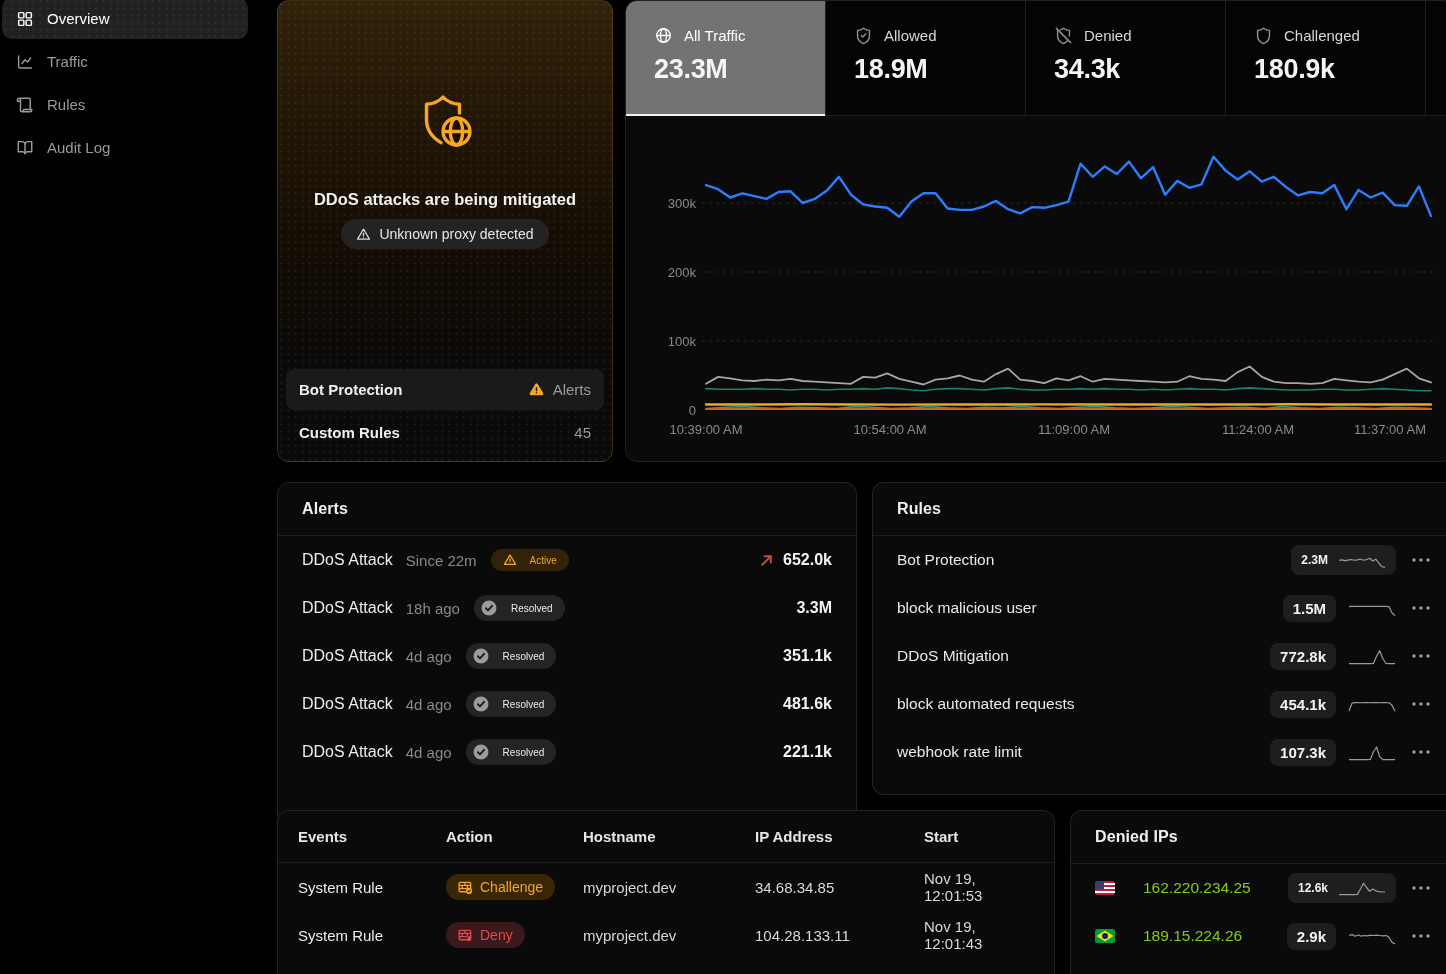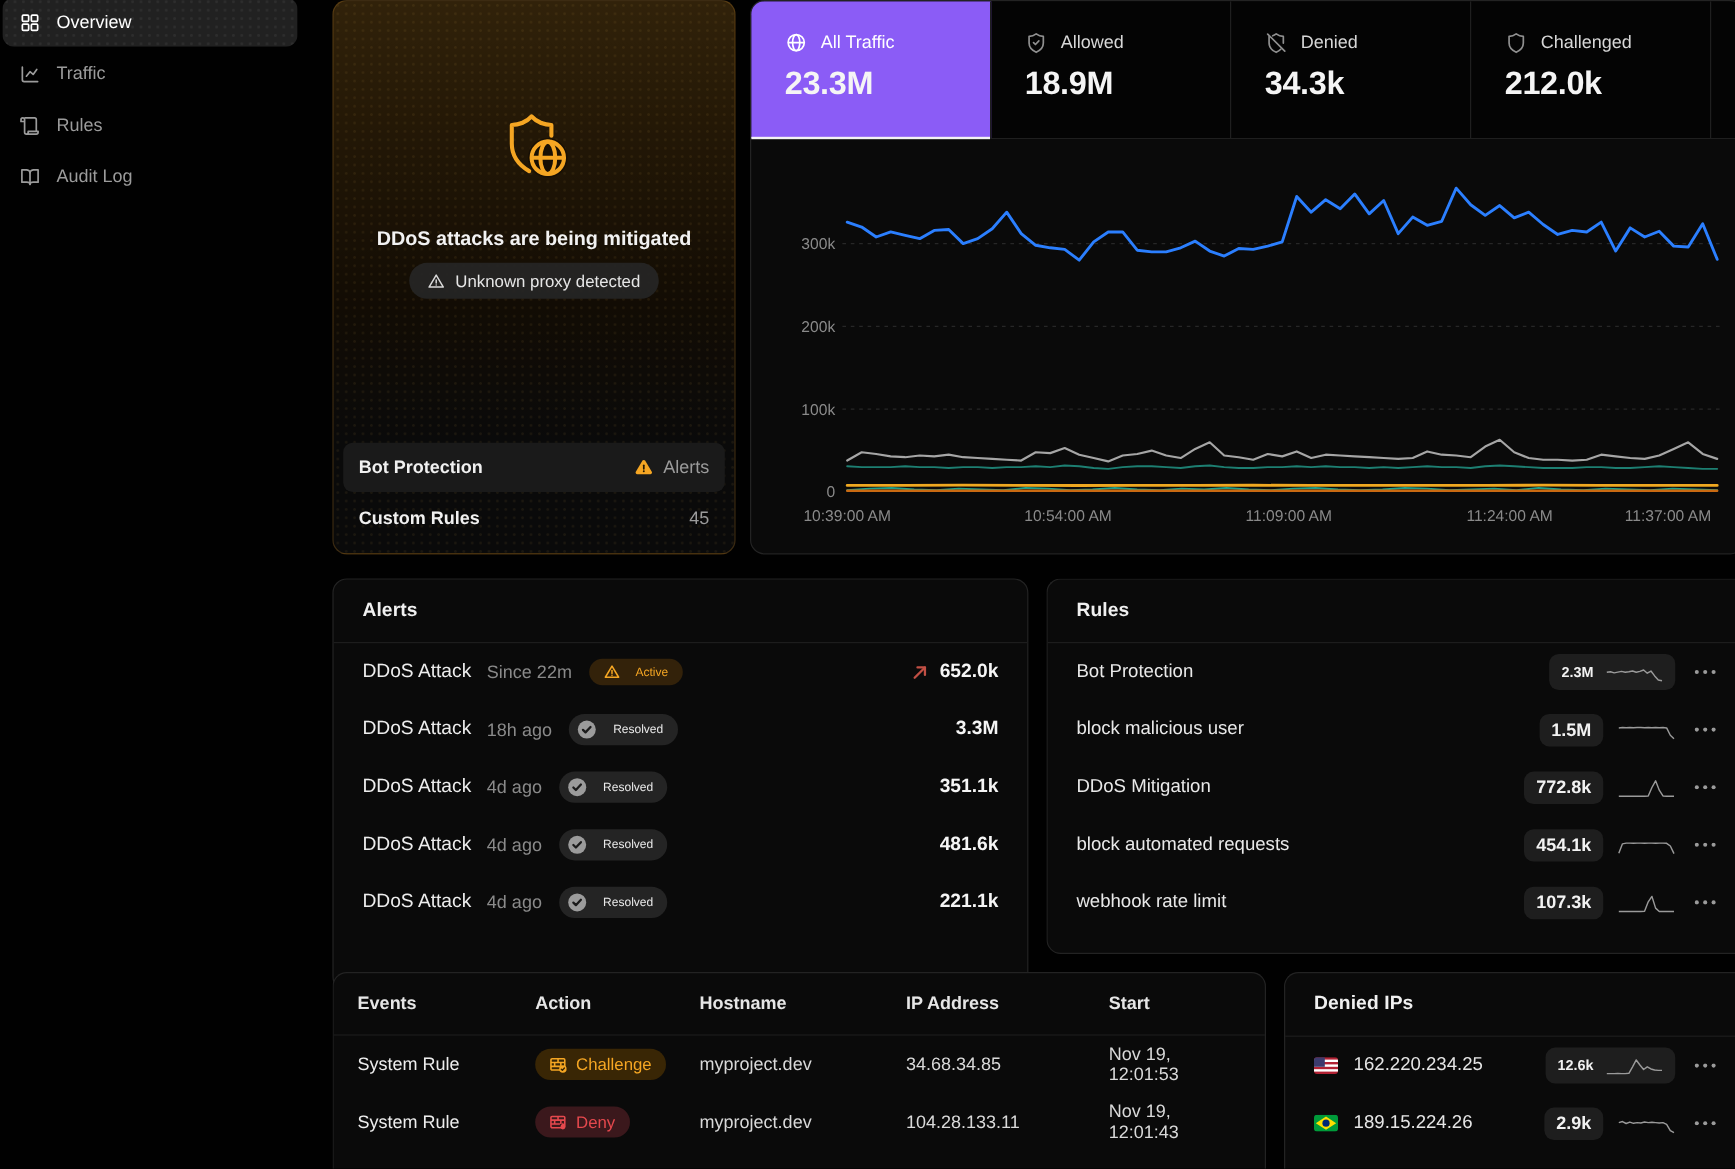--- a/index.html
+++ b/index.html
@@ -48,21 +48,21 @@
   .mit-row .l { font-size:15px; font-weight:600; color:#f0f0f0; }
   .mit-row .r { display:flex; align-items:center; gap:8px; font-size:15px; color:#9b9b9b; }
   
   .traffic { left:625px; top:0; width:829px; height:462px; overflow:hidden; }
   .tabs { display:flex; height:115px; background:#040404; border-bottom:1px solid #1f1f1f;
     border-radius:12px 12px 0 0; }
   .tab { width:200px; padding:25px 0 0 28px; border-right:1px solid #1f1f1f; cursor:pointer; position:relative; }
   .tab .lab { display:flex; align-items:center; gap:11px; font-size:15px; color:#d7d7d7; }
   .tab .lab svg { color:#8f8f8f; }
   .tab .val { margin-top:9px; font-size:27px; font-weight:600; color:#f5f5f5; letter-spacing:-0.3px; }
-  .tab.active { background:#8b5cf6; }
+  .tab.active { background:#737373; }
   .tab.active .lab { color:#fff; }
   .tab.active .lab svg { color:#fff; }
   .tab.active::after { content:""; position:absolute; left:0; right:0; bottom:-1px; height:2px; background:#f2f2f2; }
   .chart-wrap { position:absolute; left:0; top:115px; width:829px; height:347px; }
   
   .alerts { left:277px; top:482px; width:580px; height:344px; }
   .rules  { left:872px; top:482px; width:582px; height:313px; border-right:none; border-radius:12px 0 0 12px; }
   .denied { left:1070px; top:810px; width:384px; height:200px; border-right:none; border-bottom:none; border-radius:12px 0 0 0; }
   .list-head { height:53px; display:flex; align-items:center; padding:0 24px; border-bottom:1px solid #1d1d1d; }
   .lrow { height:48px; display:flex; align-items:center; padding:0 24px; cursor:pointer; }
@@ -85,21 +85,21 @@
   .events { left:277px; top:810px; width:778px; height:200px; border-bottom:none; border-radius:12px 12px 0 0; }
   .ev-grid { display:grid; grid-template-columns:148px 137px 172px 169px 1fr; align-items:center; padding:0 20px; }
   .ev-head { height:52px; border-bottom:1px solid #1d1d1d; font-size:15px; font-weight:600; color:#e6e6e6; }
   .ev-row { height:48px; font-size:15px; color:#d9d9d9; cursor:pointer; }
   .ev-row .ev-name { color:#ededed; }
   .act-badge { display:inline-flex; align-items:center; gap:7px; border-radius:999px; padding:5px 12px;
     font-size:14px; font-weight:500; width:max-content; }
   .act-badge.challenge { background:#392605; color:#f5a623; }
   .act-badge.deny { background:#3b181c; color:#e5484d; }
   .flag { width:20px; height:14px; border-radius:2.5px; overflow:hidden; flex:0 0 auto; }
-  .ip-text { font-size:15.5px; color:#e5e5e5; margin-left:13px; }
+  .ip-text { font-size:15.5px; color:#84cc16; margin-left:28px; }
 </style>
 </head>
 <body>
 
 <div class="stage">
 
   <nav class="sidebar">
     <div class="side-item active">
       <svg width="18" height="18" viewBox="0 0 24 24" fill="none" stroke="currentColor" stroke-width="1.9">
           <rect x="3.5" y="3.5" width="7" height="7" rx="1.2"></rect>
@@ -211,21 +211,21 @@
         </div>
         <div class="val">34.3k</div>
       </div>
       <div class="tab">
         <div class="lab">
           <svg width="19" height="19" viewBox="0 0 24 24" fill="none" stroke="currentColor" stroke-width="1.8" stroke-linejoin="round">
               <path d="M12 2.8c2.4 1.8 5 2.6 7.5 2.7v7c0 4.6-3 7.7-7.5 9.7-4.5-2-7.5-5.1-7.5-9.7v-7c2.5-.1 5.1-.9 7.5-2.7Z"></path>
             </svg>
           <span>Challenged</span>
         </div>
-        <div class="val">212.0k</div>
+        <div class="val">180.9k</div>
       </div>
     </div>
     <div class="chart-wrap">
       <svg id="main-chart" width="829" height="347" viewBox="0 0 829 347">
           <line x1="76" x2="809" y1="87.00000000000003" y2="87.00000000000003" stroke="#272727" stroke-width="1" stroke-dasharray="3 4"></line>
           <text x="70" y="91.50000000000003" fill="#8a8a8a" font-size="13" text-anchor="end">300k</text>
           <line x1="76" x2="809" y1="156" y2="156" stroke="#272727" stroke-width="1" stroke-dasharray="3 4"></line>
           <text x="70" y="160.5" fill="#8a8a8a" font-size="13" text-anchor="end">200k</text>
           <line x1="76" x2="809" y1="225" y2="225" stroke="#272727" stroke-width="1" stroke-dasharray="3 4"></line>
           <text x="70" y="229.5" fill="#8a8a8a" font-size="13" text-anchor="end">100k</text>

